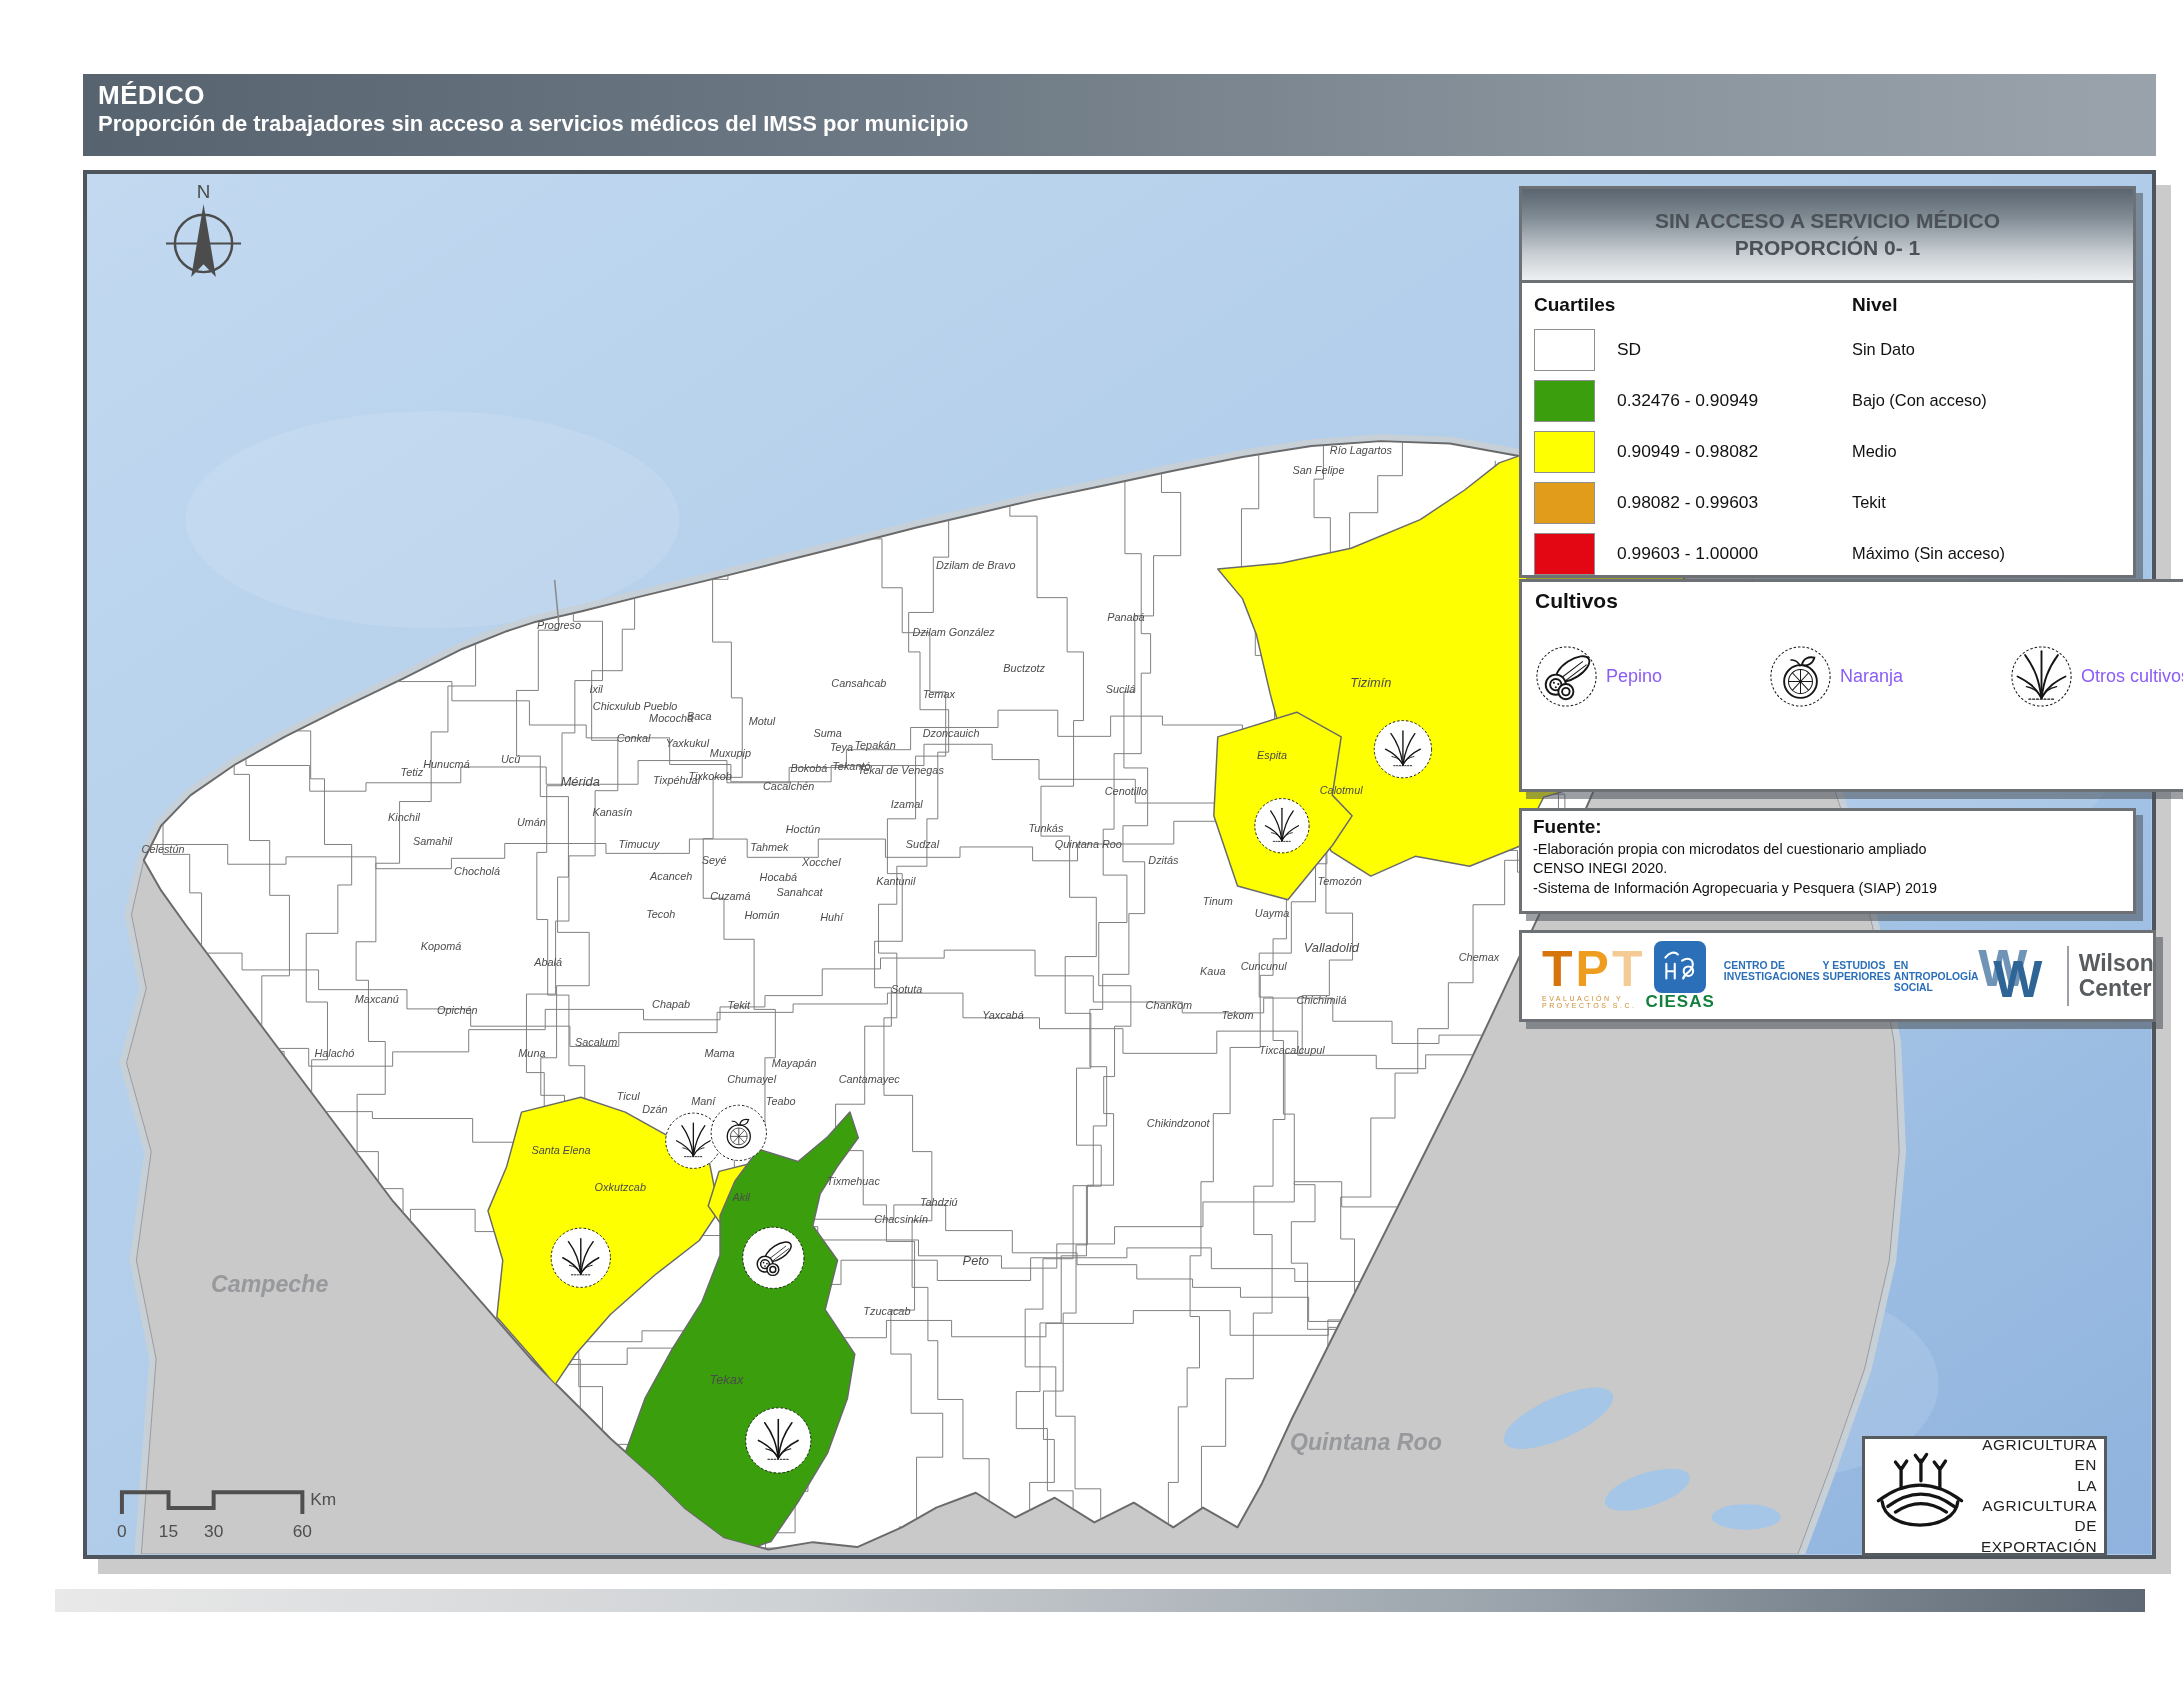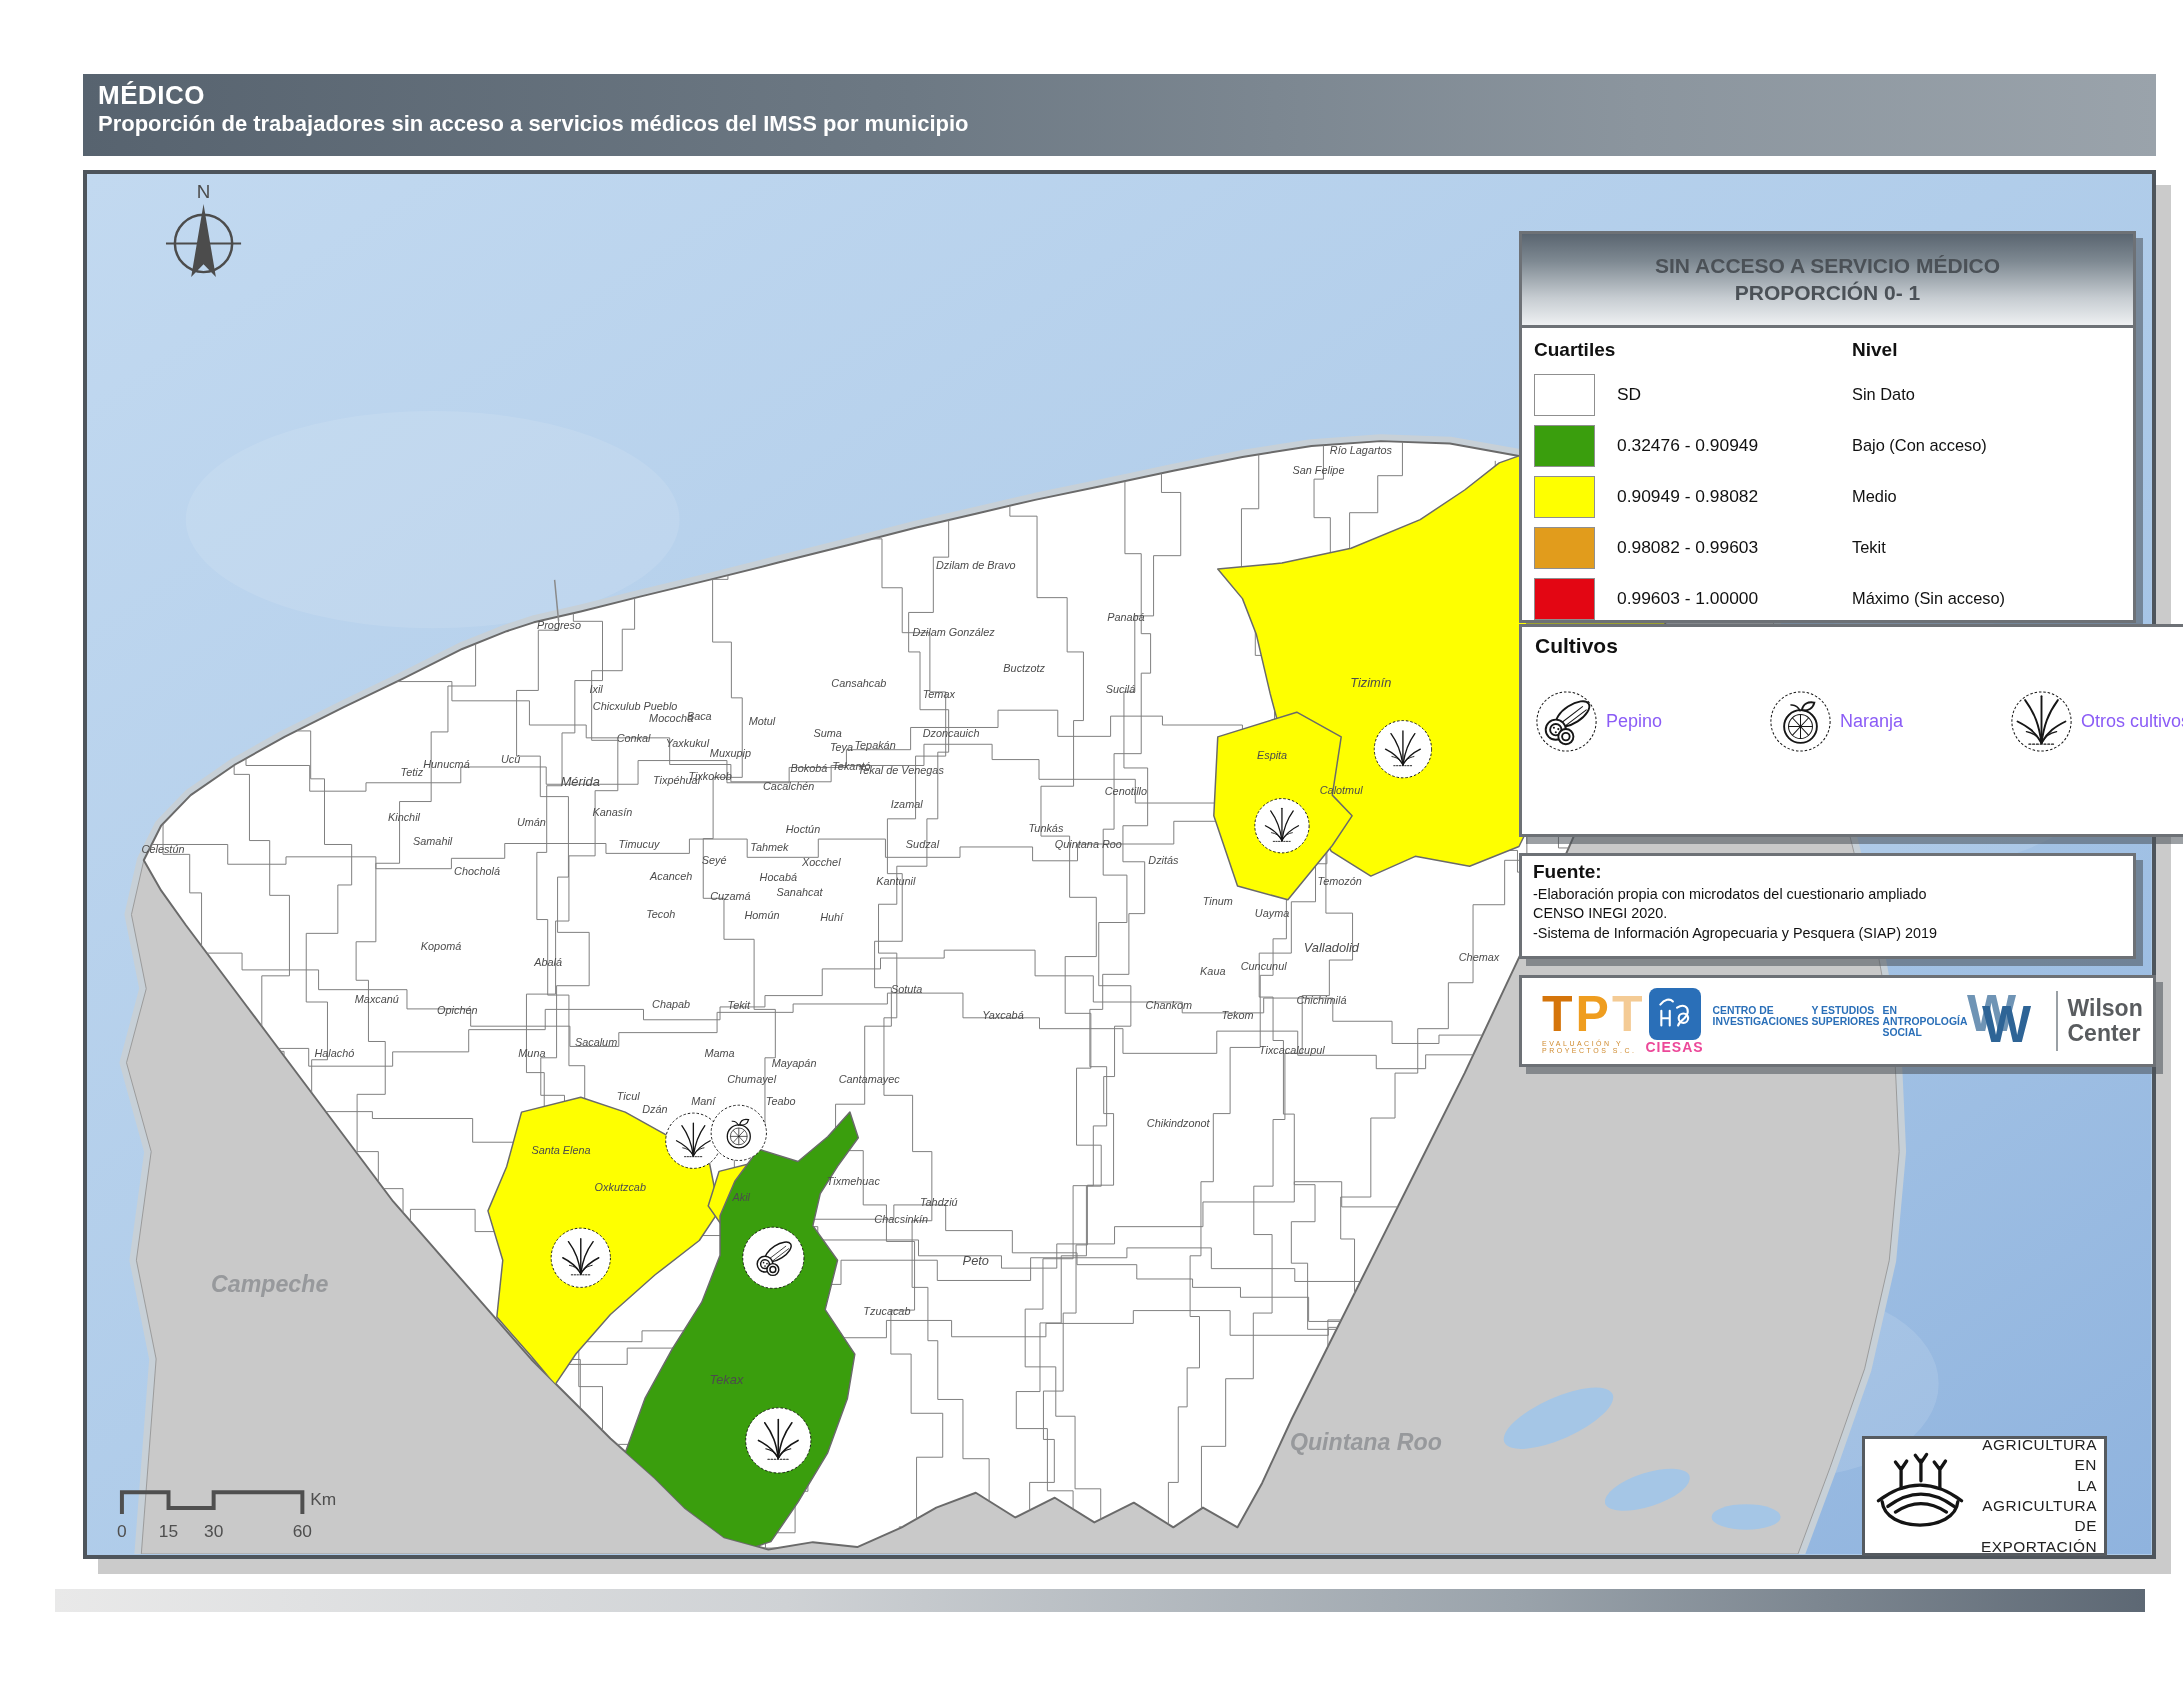--- a/index.html
+++ b/index.html
@@ -20,21 +20,21 @@
   .map-frame svg.mainmap{position:absolute;left:0;top:0;width:2064px;height:1380px;}
 
   svg .muni{font-family:"Liberation Sans",sans-serif;font-style:italic;font-size:22px;fill:#4c4c4c;text-anchor:middle;}
   svg .muni.big{font-size:26px;}
   svg .region{font-family:"Liberation Sans",sans-serif;font-style:italic;font-weight:bold;font-size:47px;fill:#97999c;text-anchor:middle;}
   svg .mesh path{stroke:#7e7e7e;stroke-width:2px;fill:none;}
   svg .cropcircle{fill:#ffffff;stroke:#1c1c1c;stroke-width:2px;stroke-dasharray:5 4;}
 
   
   .panel{position:absolute;background:#ffffff;border:3.5px solid #6d7176;box-sizing:border-box;
-    box-shadow:7px 7px 0 0 rgba(75,82,90,.55);margin-top:45px;}
+    box-shadow:7px 7px 0 0 rgba(75,82,90,.55);}
   .lg-main{left:1519px;top:186px;width:617px;height:392px;}
   .lg-header{height:91px;display:flex;flex-direction:column;justify-content:center;align-items:center;
     background:linear-gradient(180deg,#5a6570 0%,#7e8992 30%,#c6ccd1 70%,#eef0f2 100%);
     border-bottom:3px solid #6d7176;}
   .lg-header div{font-size:21px;font-weight:bold;color:#4b5157;line-height:1.25;}
   .lg-body{padding:8px 12px 0 12px;}
   .lg-cols{display:grid;grid-template-columns:318px 1fr;}
   .lg-colhead{font-size:19px;font-weight:bold;color:#111;margin:3px 0 8px 0;}
   .lg-row{display:flex;align-items:center;height:51px;}
   .swatch{width:59px;height:40px;border:1px solid #8f8f8f;margin-right:22px;flex:0 0 auto;}
@@ -55,21 +55,21 @@
 
   .lg-logos{left:1519px;top:930px;width:637px;height:92px;display:flex;align-items:center;justify-content:space-between;padding:0 20px;box-sizing:border-box;}
   .tpt{display:flex;flex-direction:column;align-items:center;}
   .tpt-letters{font-size:50px;font-weight:bold;letter-spacing:3px;line-height:1;}
   .tpt-letters .a{color:#d5750b;} .tpt-letters .b{color:#ef9d1f;} .tpt-letters .c{color:#f4cb95;}
   .tpt-cap{font-size:7px;letter-spacing:2.5px;color:#cf8a2e;margin-top:1px;}
   .ciesas{display:flex;align-items:center;gap:9px;}
   .ciesas-iconcol{display:flex;flex-direction:column;align-items:center;}
   .ciesas-box{width:52px;height:52px;background:#2a6fb8;border-radius:8px;position:relative;}
   .ciesas-box svg{position:absolute;inset:5px;}
-  .ciesas-abbr{font-size:14px;font-weight:bold;color:#ec4899;letter-spacing:1px;margin-top:-1px;}
+  .ciesas-abbr{font-size:17px;font-weight:bold;color:#15803d;letter-spacing:1px;margin-top:-1px;}
   .ciesas-lines{display:flex;gap:3px;}
   .ciesas-lines div{font-size:10.4px;font-weight:bold;color:#2a6fb8;}
   .wilson{display:flex;align-items:center;gap:10px;}
   .w-glyphs{position:relative;width:79px;height:69px;}
   .w-glyphs span{position:absolute;font-weight:bold;font-size:52px;color:#2e6496;line-height:1;}
   .w-glyphs .w1{left:0;top:0;color:#6f94b5;}
   .w-glyphs .w2{left:15px;top:11px;}
   .w-rule{width:1.5px;height:60px;background:#9aa0a5;}
   .w-name{display:flex;flex-direction:column;}
   .w-name div{font-size:23px;font-weight:bold;color:#595c5f;line-height:1.08;}

